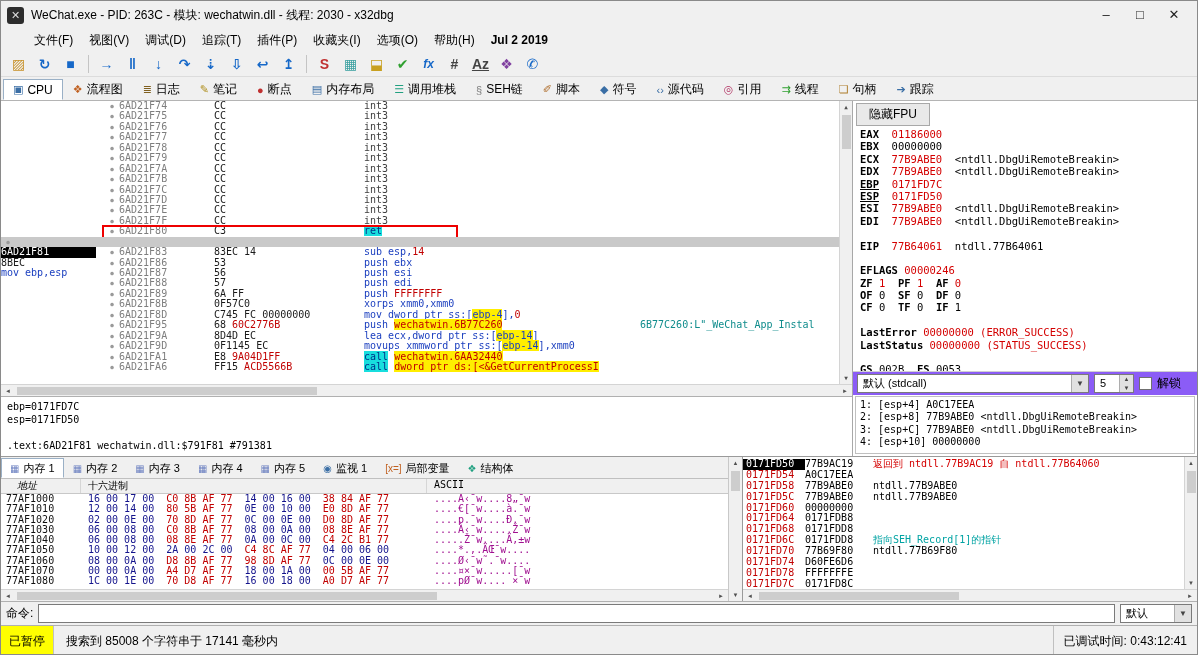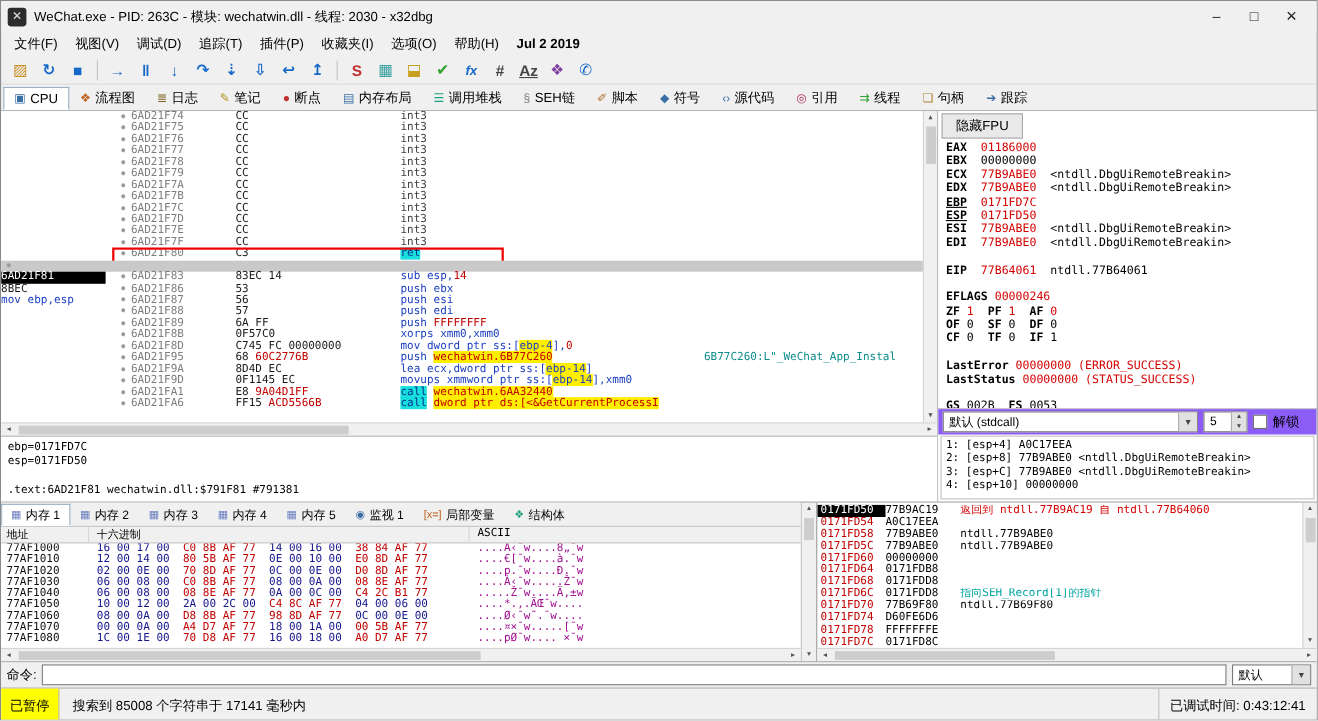--- a/index.html
+++ b/index.html
@@ -8,21 +8,21 @@
   .window { width:1198px; height:655px; display:flex; flex-direction:column; background:#f0f0f0; border:1px solid #8a8a8a; overflow:hidden; }
 
   
   .titlebar { height:28px; display:flex; align-items:center; gap:7px; padding:0 6px; background:#f0f0f0; font-size:12px; flex:none; }
   .app-icon { width:17px; height:17px; background:#2c2c2c; border-radius:3px; color:#ddd; font-size:11px; line-height:17px; text-align:center; flex:none; }
   .title-text { flex:1; white-space:nowrap; overflow:hidden; }
   .win-controls { display:flex; }
   .win-btn { width:34px; height:24px; text-align:center; line-height:24px; font-size:13px; color:#222; }
 
   
-  .menubar { height:22px; display:flex; align-items:center; padding:0 4px; font-size:12px; flex:none; }
+  .menubar { height:22px; display:flex; align-items:center; padding:0 14px; font-size:12px; flex:none;margin-left:11px; }
   .menu-item { padding:2px 8px; white-space:nowrap; }
   .build-date { font-weight:bold; margin-left:8px; white-space:nowrap; }
 
   
   .toolbar { height:26px; display:flex; align-items:center; padding:0 5px; gap:1px; border-bottom:1px solid #dcdcdc; flex:none; }
   .tool-btn { width:25px; height:22px; display:flex; align-items:center; justify-content:center; font-size:14px; font-weight:bold; }
   .tool-btn.fx { font-style:italic; font-size:12px; }
   .tool-sep { width:1px; height:18px; background:#c4c4c4; margin:0 4px; flex:none; }
 
   
@@ -88,21 +88,21 @@
   .arg-line { height:12.3px; line-height:12.3px; white-space:pre; }
 
   
   .bottom { height:145px; display:flex; border-top:1px solid #9a9a9a; flex:none; }
   .dump-section { width:727px; display:flex; flex-direction:column; background:#fff; flex:none; }
   .dump-tabs { height:22px; display:flex; align-items:flex-end; background:#f0f0f0; border-bottom:1px solid #c0c0c0; font-size:11px; flex:none; }
   .dtab { display:flex; align-items:center; gap:4px; height:20px; padding:0 8px; border:1px solid transparent; white-space:nowrap; }
   .dtab.active { background:#fff; border:1px solid #9ab0c6; border-bottom:1px solid #fff; }
   .dtab-icon { font-size:10px; }
   .dump-header { height:15px; display:flex; background:#f0f0f0; border-bottom:1px solid #c8c8c8; font-family:"DejaVu Sans Mono",monospace; font-size:10px; flex:none; }
-  .dh-addr { width:80px; padding-left:5px; border-right:1px solid #d6d6d6; }
+  .dh-addr { width:80px; padding-left:16px; border-right:1px solid #d6d6d6;font-style:italic; }
   .dh-hex { width:346px; padding-left:7px; border-right:1px solid #d6d6d6; }
   .dh-ascii { flex:1; padding-left:7px; }
   .dump-rows { flex:1; font-family:"DejaVu Sans Mono",monospace; font-size:10px; overflow:hidden; }
   .dmrow { display:flex; height:10.3px; line-height:10.3px; white-space:pre; }
   .dm-addr { width:80px; flex:none; padding-left:5px; color:#101010; }
   .dm-hex { width:346px; flex:none; padding-left:7px; }
   .dm-ascii { flex:1; padding-left:7px; color:#a01090; }
   .hx-v { color:#14148c; } .hx-p { color:#c10000; }
 
   .dump-vscroll { width:14px; flex:none; background:#f0f0f0; border-left:1px solid #c8c8c8; display:flex; flex-direction:column; align-items:center; font-size:6px; color:#505050; }

